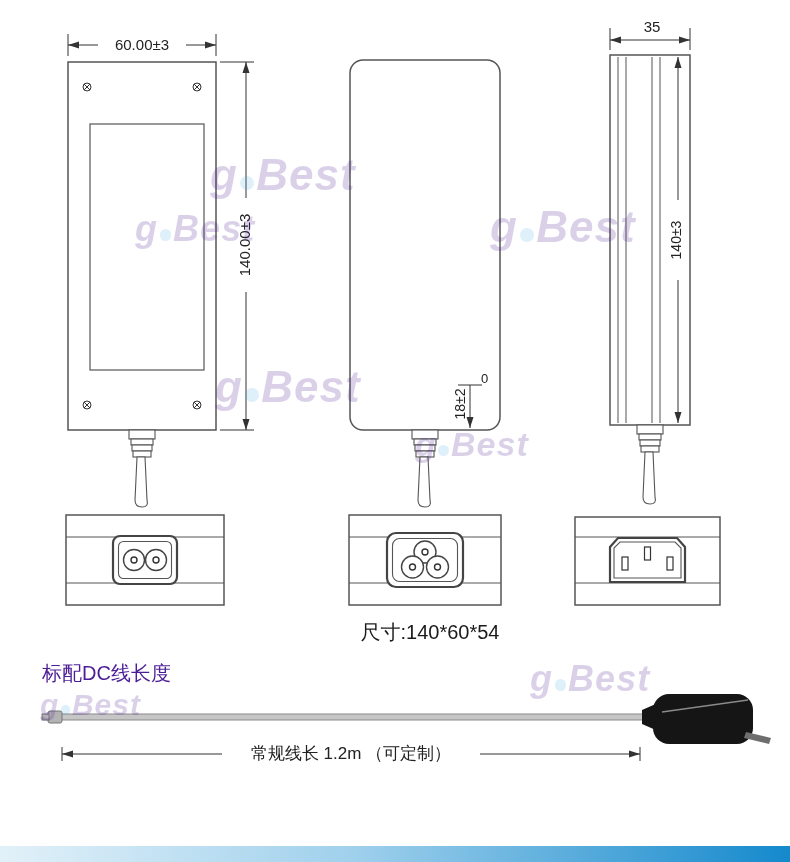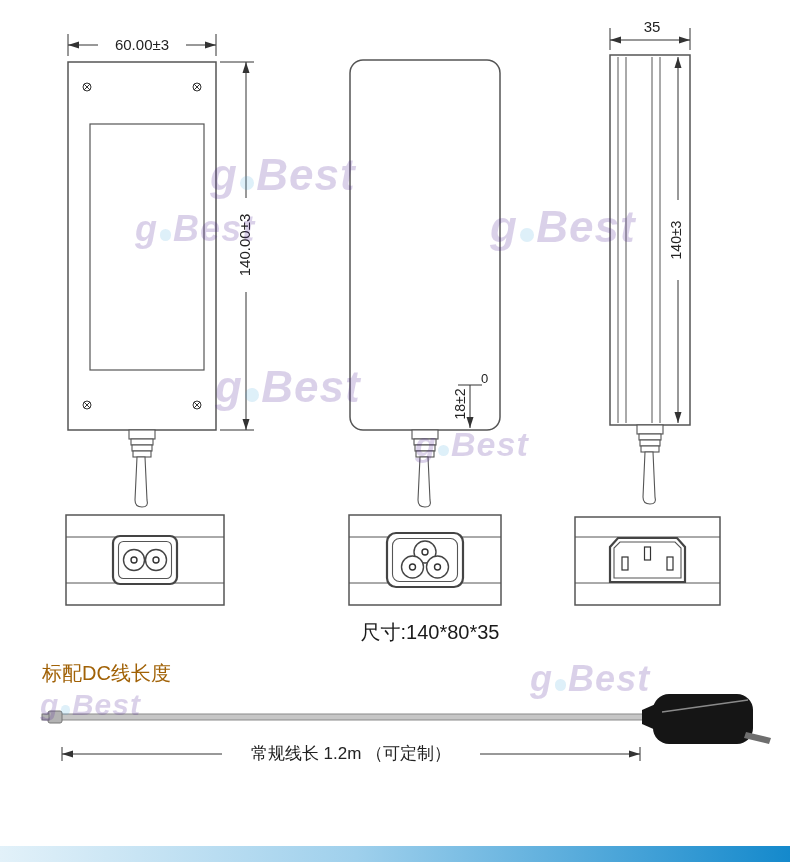--- a/index.html
+++ b/index.html
@@ -7,21 +7,21 @@
   body { font-family:"Liberation Sans","DejaVu Sans",sans-serif; }
   .page { position:relative; width:790px; height:862px; background:#fff; overflow:hidden; }
   .layer { position:absolute; left:0; top:0; }
   svg text { font-family:"Liberation Sans","DejaVu Sans",sans-serif; fill:#222; }
   .wm { position:absolute; color:#4c1d95; opacity:.20; font-style:italic; font-weight:bold;
         letter-spacing:1px; white-space:nowrap; z-index:5; pointer-events:none; }
   .wm .wm-dot { display:inline-block; width:.32em; height:.32em; border-radius:50%;
         background:#4aa8dc; opacity:.9; margin:0 .05em; }
   .size-label { position:absolute; left:330px; top:619px; width:200px; text-align:center;
         font-size:20px; color:#1a1a1a; z-index:4; }
-  .dc-title { position:absolute; left:42px; top:660px; font-size:20px; color:#a16207; z-index:4; }
+  .dc-title { position:absolute; left:42px; top:660px; font-size:20px; color:#4c1d95; z-index:4; }
   .footer-bar { position:absolute; left:0; top:846px; width:790px; height:16px;
         background:linear-gradient(90deg,#e2f1f9 0%,#9fd0ec 45%,#1489cc 100%); z-index:4; }
 </style>
 </head>
 <body>
 
 <div class="page">
 
   <div class="wm" style="left:210px;top:150px;font-size:44px"><span>g</span><span class="wm-dot"></span><span>Best</span></div>
   <div class="wm" style="left:135px;top:208px;font-size:36px"><span>g</span><span class="wm-dot"></span><span>Best</span></div>
@@ -139,21 +139,21 @@
       <rect x="575" y="517" width="145" height="88" fill="#fff" stroke="#555" stroke-width="1.5"></rect>
       <path d="M575,537 H720 M575,583 H720" stroke="#555" stroke-width="1" fill="none"></path>
       <polygon points="618,538 677,538 685,547 685,582 610,582 610,547" fill="#fff" stroke="#444" stroke-width="2.2"></polygon>
       <polygon points="620,542 675,542 681,548 681,578 614,578 614,548" fill="none" stroke="#555" stroke-width="1.1"></polygon>
       <rect x="644.5" y="547" width="6" height="13" fill="#fff" stroke="#333" stroke-width="1.2"></rect>
       <rect x="622" y="557" width="6" height="13" fill="#fff" stroke="#333" stroke-width="1.2"></rect>
       <rect x="667" y="557" width="6" height="13" fill="#fff" stroke="#333" stroke-width="1.2"></rect>
     </g>
   </svg>
 
-  <div class="size-label">尺寸:140*80*35</div>
+  <div class="size-label">尺寸:140*60*54</div>
 
   <div class="dc-title">标配DC线长度</div>
 
   <svg class="layer" style="top:690px" width="790" height="92" viewBox="0 0 790 92">
     <g>
       <rect x="58" y="24" width="597" height="6" fill="#c6c6c6" stroke="#8a8a8a" stroke-width="1"></rect>
       <rect x="48" y="21" width="14" height="12" rx="2" fill="#b3b3b3" stroke="#777" stroke-width="1"></rect>
       <rect x="42" y="24" width="7" height="6" fill="#b3b3b3" stroke="#777" stroke-width="1"></rect>
       <g>
         <polygon points="642,20 658,13 658,41 642,34" fill="#151515"></polygon>

